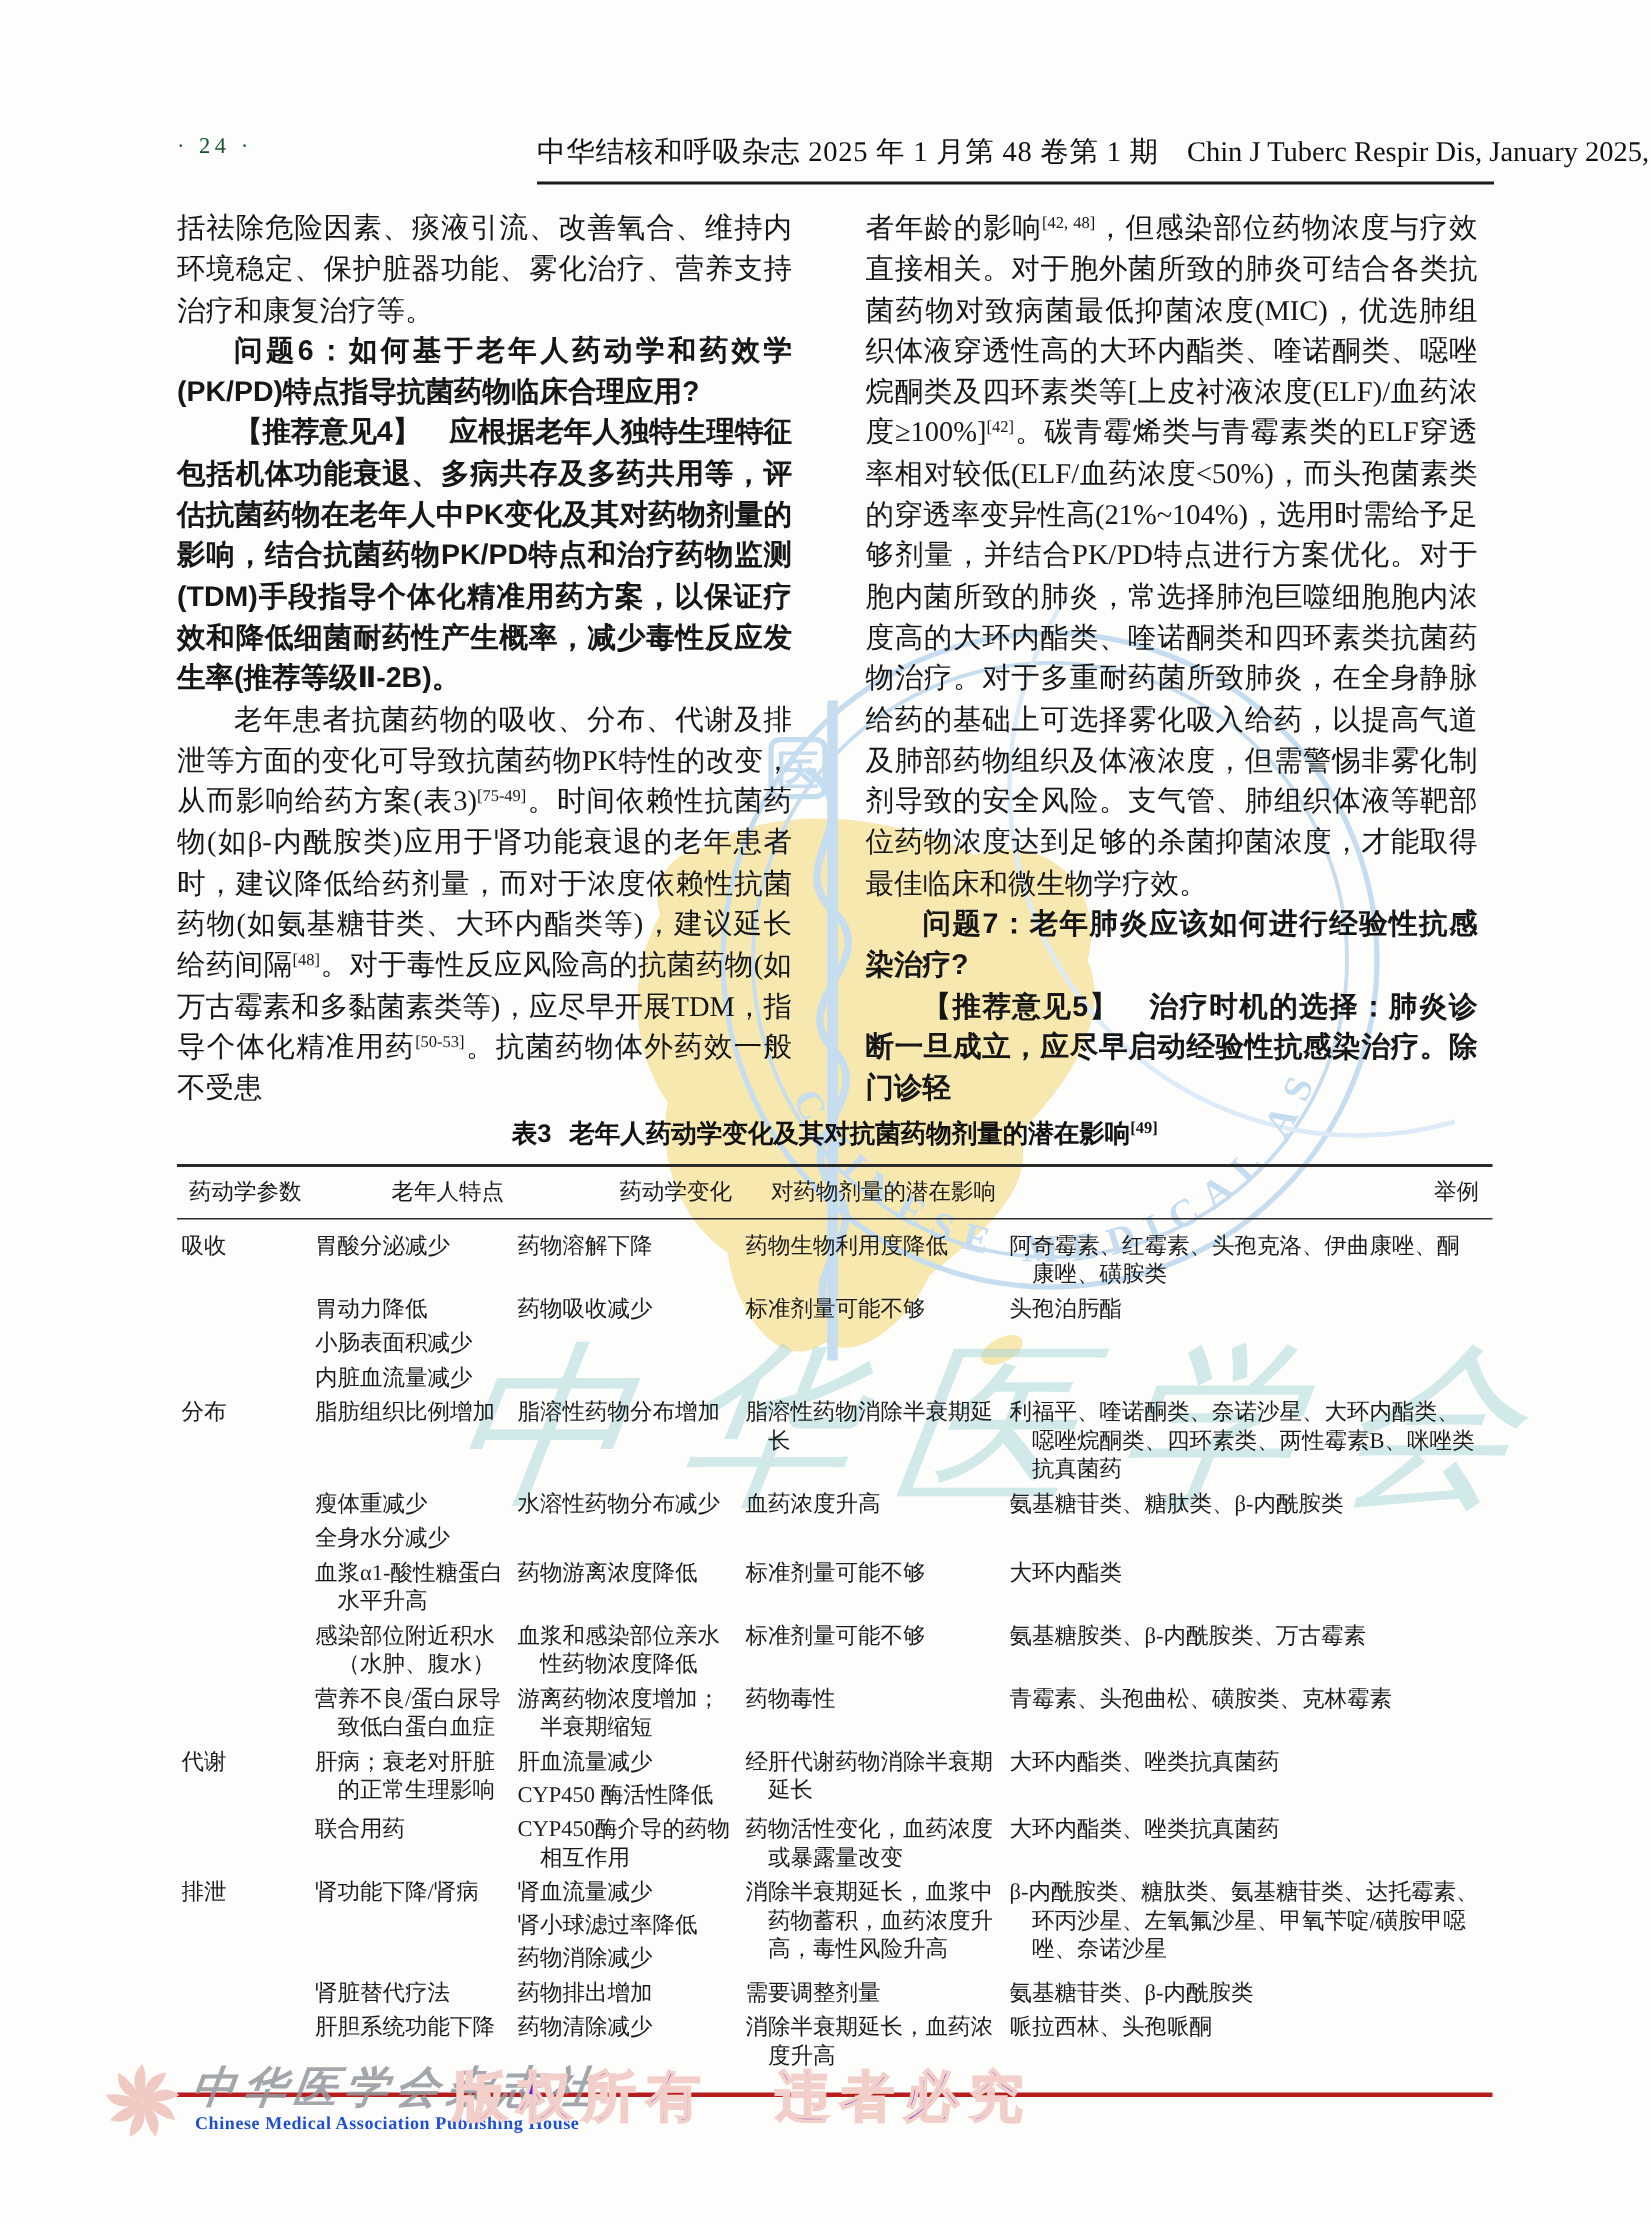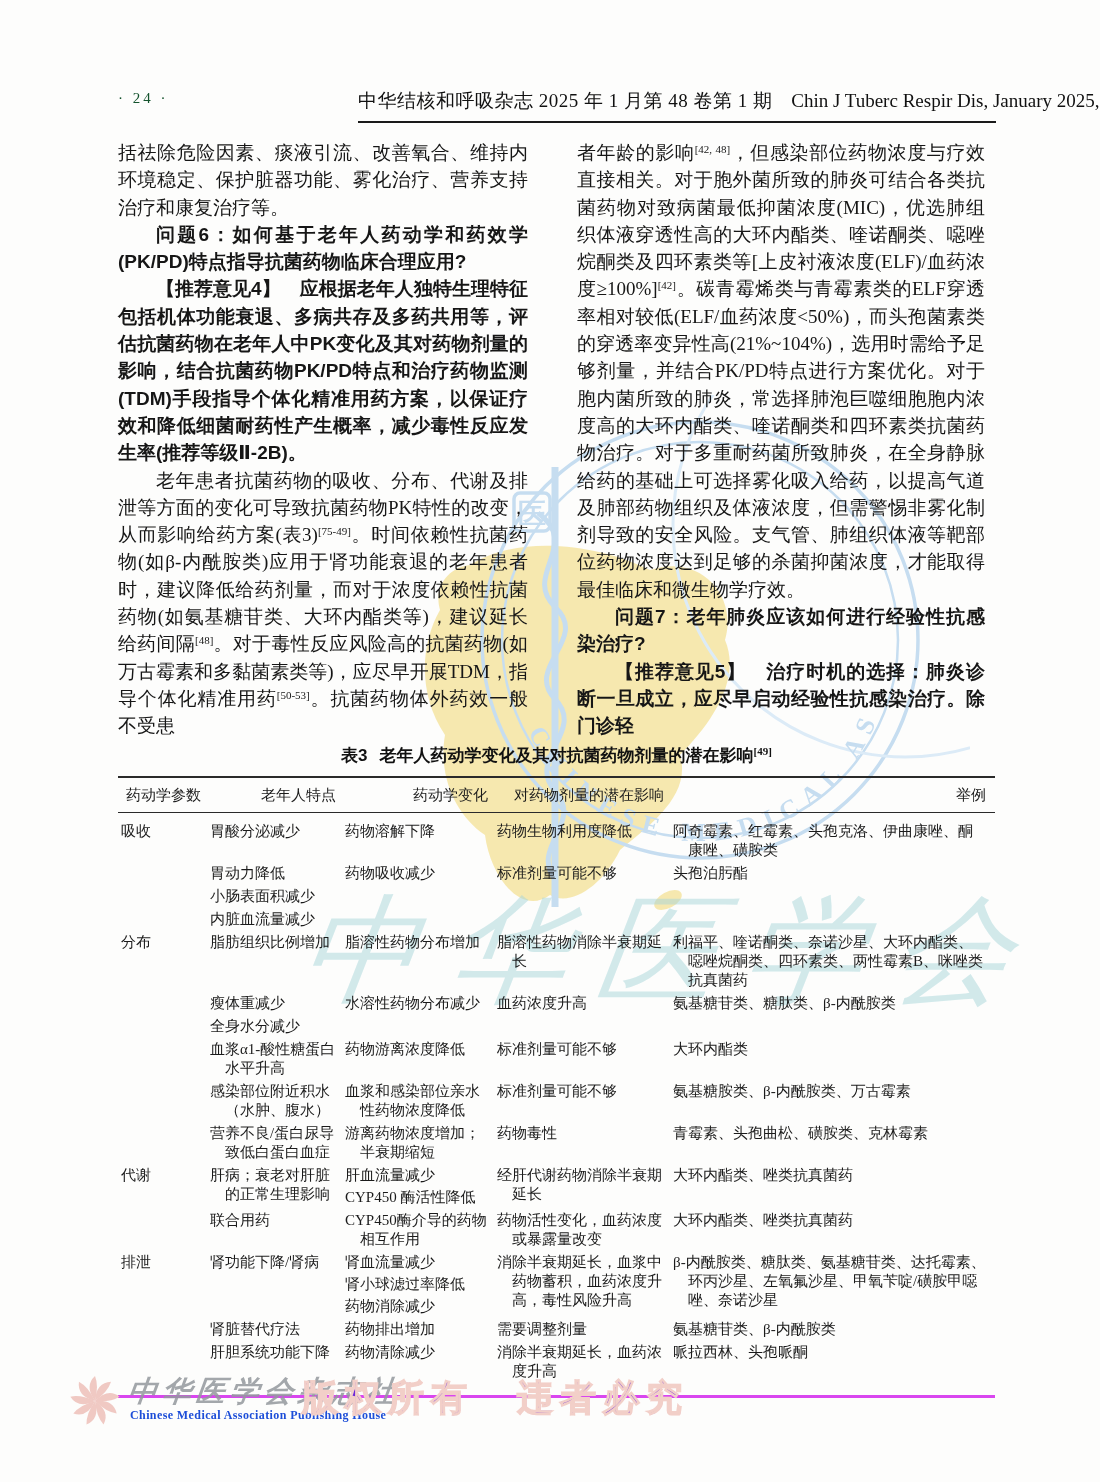--- a/index.html
+++ b/index.html
@@ -59,21 +59,21 @@
   .table-area{position:absolute; left:118px; top:744px; width:877px; z-index:1;}
   .t-caption{text-align:center; font-size:17px; font-weight:600; margin-bottom:9px; color:#111;}
   .t-caption .cap-label{margin-right:12px; font-family:"Liberation Sans",sans-serif;}
   .t-grid-row{display:grid; grid-template-columns:92px 135px 152px 176px 322px;}
   .t-head{
     border-top:2.5px solid #2a2a2a; border-bottom:1.5px solid #2a2a2a;
     padding:8px 0 7px; font-size:15.5px;
   }
   .t-head .t-cell{text-align:right;}
   .t-head .t-c1{text-align:right; padding-left:3px;}
-  .t-body{padding:9px 0 10px; border-bottom:3px solid #d946ef;}
+  .t-body{padding:9px 0 10px; border-bottom:3px solid #b91c1c;}
   .t-row{margin-bottom:4px;}
   .t-cell{font-size:15px; line-height:19px; padding-right:9px; color:#1b1b1b;}
   .t-c1{padding-left:3px;}
   .entry{padding-left:1em; text-indent:-1em;}
   .entry + .entry{margin-top:3px;}
 </style>
 </head>
 <body>
 
 <div class="page">

